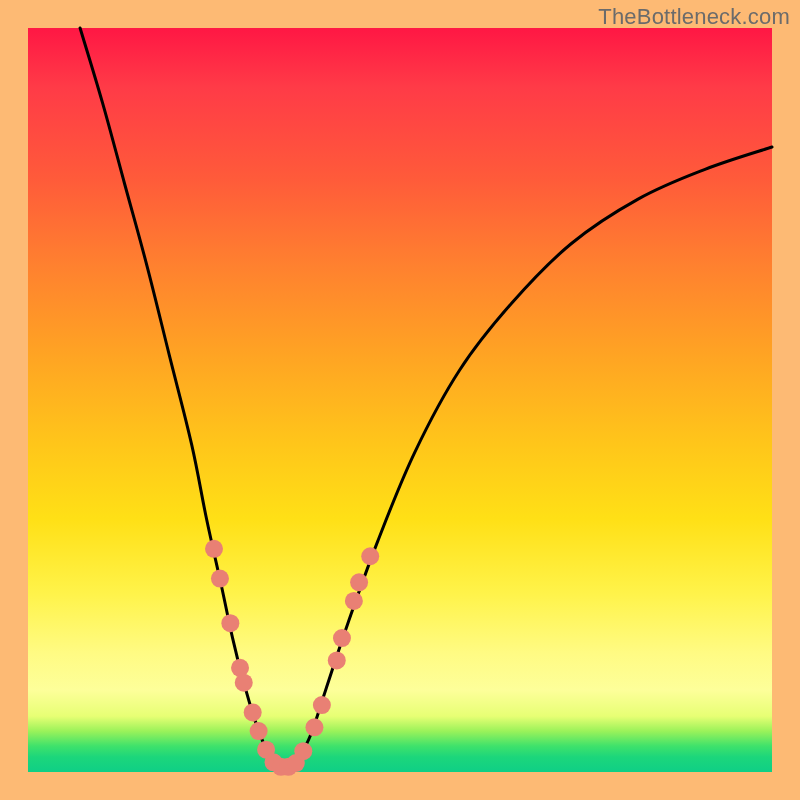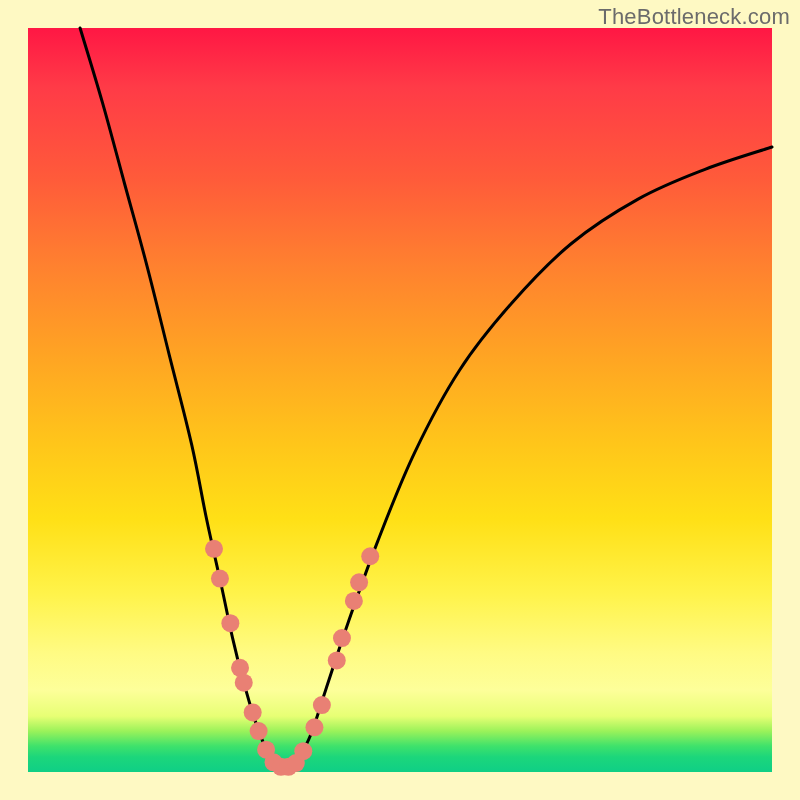--- a/index.html
+++ b/index.html
@@ -8,21 +8,21 @@
     width: 800px;
     height: 800px;
     overflow: hidden;
     background: #000;
     font-family: Arial, Helvetica, sans-serif;
   }
   .frame {
     position: absolute;
     top: 0; left: 0;
     width: 800px; height: 800px;
-    background: #fef9c3;
+    background: #fdba74;
   }
   .plot {
     position: absolute;
     top: 28px;
     left: 28px;
     width: 744px;
     height: 744px;
     
     background: linear-gradient(
       to bottom,

